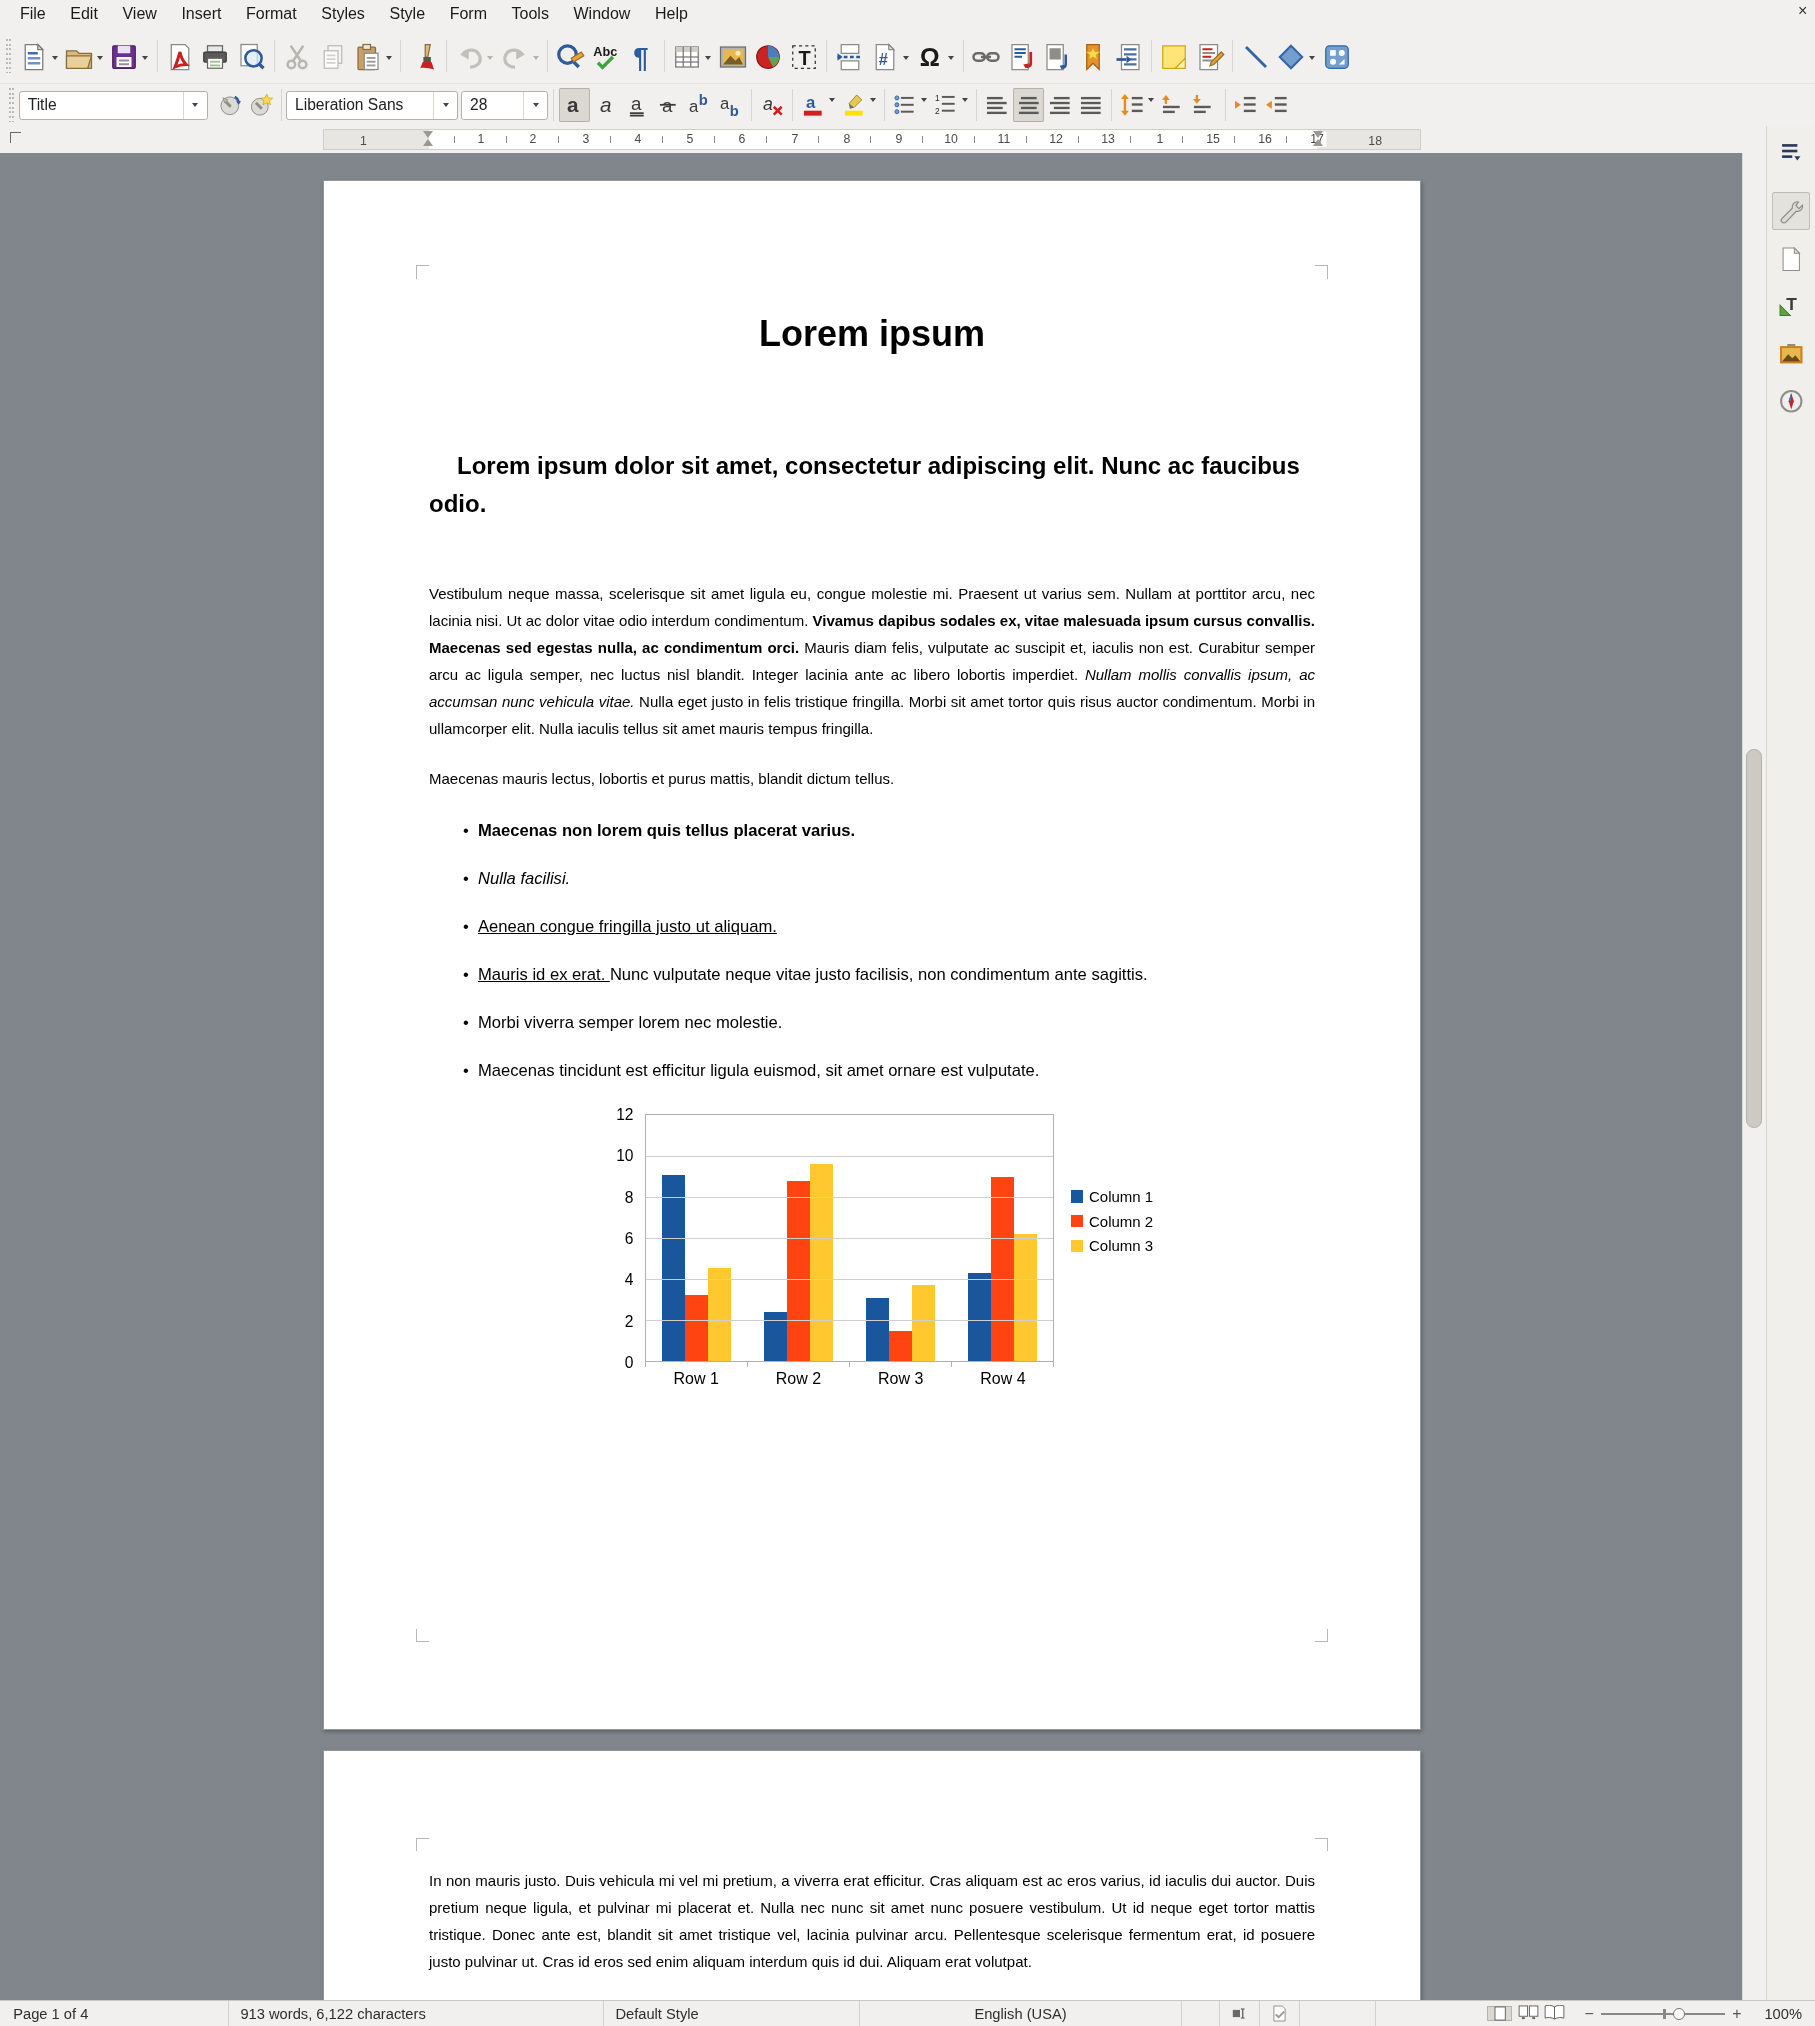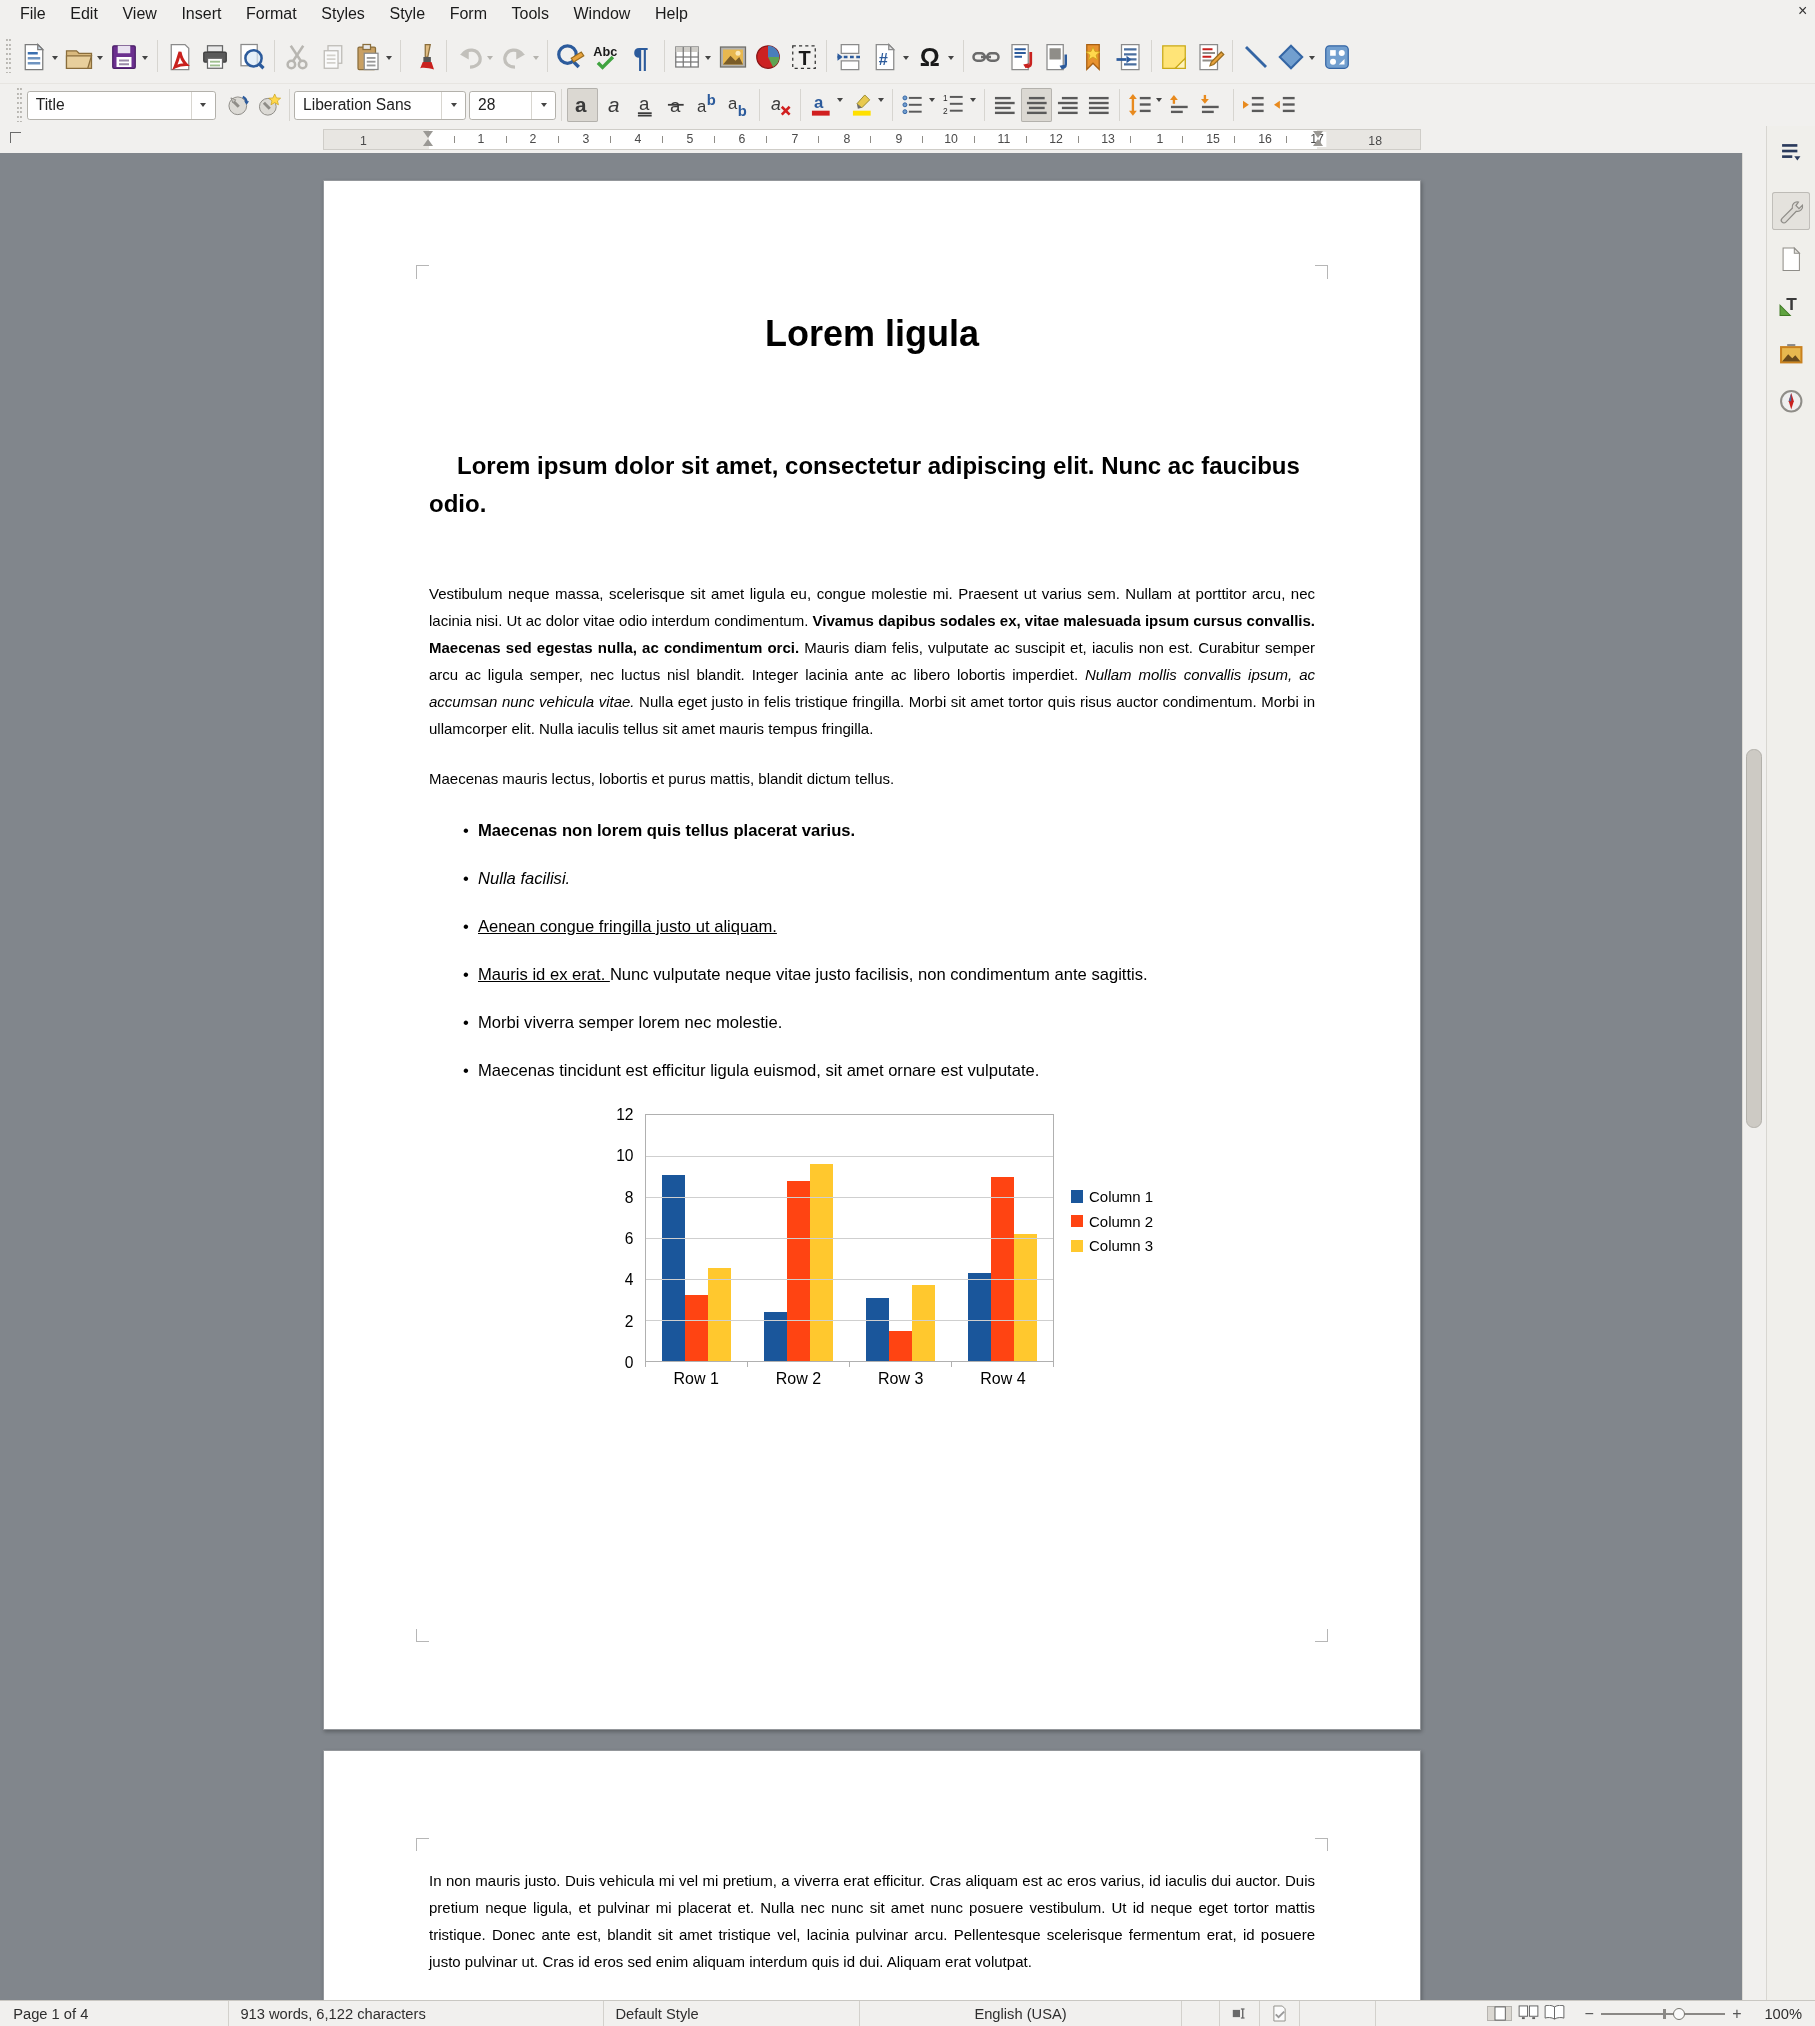--- a/index.html
+++ b/index.html
@@ -2,21 +2,21 @@
 <html style="font-size:15px"><head>
 <meta charset="utf-8">
 <style>
 *{margin:0;padding:0;box-sizing:border-box}
 html,body{width:1815px;height:2026px;overflow:hidden;font-family:"Liberation Sans",sans-serif;background:#81868c;position:relative}
 
 #menubar{position:absolute;top:0;left:0;right:0;height:28px;background:#f1f0ee;display:flex;align-items:center;padding-left:7.6px;font-size:16px;color:#1a1a1a}
 .menu-item{padding:1.9px 12.3px;border-radius:1.9px;cursor:default;white-space:nowrap}
 #closex{position:absolute;right:7.6px;top:1.9px;font-size:16px;color:#333}
 #stdbar{position:absolute;top:28px;left:0;right:0;height:55px;background:#f1f0ee;display:flex;align-items:center;padding-left:1.9px}
-#fmtbar{position:absolute;top:83px;left:0;right:0;height:43px;background:#f1f0ee;display:flex;align-items:center;padding-left:13px;border-top:0.9px solid #e7e5e1}
+#fmtbar{position:absolute;top:83px;left:0;right:0;height:43px;background:#f1f0ee;display:flex;align-items:center;padding-left:5px;border-top:0.9px solid #e7e5e1}
 .grip{width:8.5px;height:34px;margin:0 2.8px;background:repeating-linear-gradient(to bottom,#b9b7b2 0 1.9px,transparent 1.9px 4.7px),repeating-linear-gradient(to bottom,#b9b7b2 0 1.9px,transparent 1.9px 4.7px);background-size:1.9px 100%,1.9px 100%;background-position:0.9px 0,4.7px 0;background-repeat:no-repeat}
 .tsep{width:0.9px;height:32px;background:#d7d5d0;margin:0 4.7px}
 .tbtn{display:flex;align-items:flex-end;justify-content:center;height:40px;padding:3.8px 2.8px;border-radius:1.9px;position:relative}
 .tbtn svg{width:30px;height:30px;display:block}
 .fbtn{display:flex;align-items:center;justify-content:center;height:34px;min-width:30px;padding:1.9px 2.8px;border-radius:1.9px;position:relative}
 .fbtn svg{width:25.6px;height:25.6px;display:block}
 .pressed{background:#dbd8d2;box-shadow:inset 0 0 0 0.9px #b3b1ac}
 .dd{width:0;height:0;border-left:3.8px solid transparent;border-right:3.8px solid transparent;border-top:4.7px solid #444;margin:0 0.9px 11.4px 2.8px}
 .ddf{margin-bottom:9.5px}
 .combo{height:29px;background:#fff;border:0.9px solid #b3b1ab;border-radius:2.8px;display:flex;align-items:center;font-size:15.6px;color:#222;overflow:hidden}
@@ -600,21 +600,21 @@
   </div>
 </div>
 
 <div id="docarea">
   <div class="page" id="page1">
     <span class="cmark cm-tl" style="left:92px;top:84px"></span>
     <span class="cmark cm-tr" style="right:92px;top:84px"></span>
     <span class="cmark cm-bl" style="left:92px;bottom:87px"></span>
     <span class="cmark cm-br" style="right:92px;bottom:87px"></span>
     <div class="pgpad">
-      <div id="doc-title">Lorem ligula</div>
+      <div id="doc-title">Lorem ipsum</div>
       <div id="doc-heading">Lorem ipsum dolor sit amet, consectetur adipiscing elit. Nunc ac faucibus odio.</div>
       <p class="bodytext" id="para1"><span class="normal">Vestibulum neque massa, scelerisque sit amet ligula eu, congue molestie mi. Praesent ut varius sem. Nullam at porttitor arcu, nec lacinia nisi. Ut ac dolor vitae odio interdum condimentum. </span><span class="bold">Vivamus dapibus sodales ex, vitae malesuada ipsum cursus convallis. Maecenas sed egestas nulla, ac condimentum orci. </span><span class="normal">Mauris diam felis, vulputate ac suscipit et, iaculis non est. Curabitur semper arcu ac ligula semper, nec luctus nisl blandit. Integer lacinia ante ac libero lobortis imperdiet. </span><span class="italic">Nullam mollis convallis ipsum, ac accumsan nunc vehicula vitae. </span><span class="normal">Nulla eget justo in felis tristique fringilla. Morbi sit amet tortor quis risus auctor condimentum. Morbi in ullamcorper elit. Nulla iaculis tellus sit amet mauris tempus fringilla.</span></p>
       <p class="bodytext" id="para2">Maecenas mauris lectus, lobortis et purus mattis, blandit dictum tellus.</p>
       <div id="blist">
 
       <div class="bitem"><span class="blt">•</span><span class="bold">Maecenas non lorem quis tellus placerat varius.</span><span></span></div>
           <div class="bitem"><span class="blt">•</span><span class="italic">Nulla facilisi.</span><span></span></div>
           <div class="bitem"><span class="blt">•</span><span class="underline">Aenean congue fringilla justo ut aliquam. </span><span></span></div>
           <div class="bitem"><span class="blt">•</span><span class="underline">Mauris id ex erat. </span><span>Nunc vulputate neque vitae justo facilisis, non condimentum ante sagittis.</span></div>
           <div class="bitem"><span class="blt">•</span><span class="normal"></span><span>Morbi viverra semper lorem nec molestie.</span></div>

